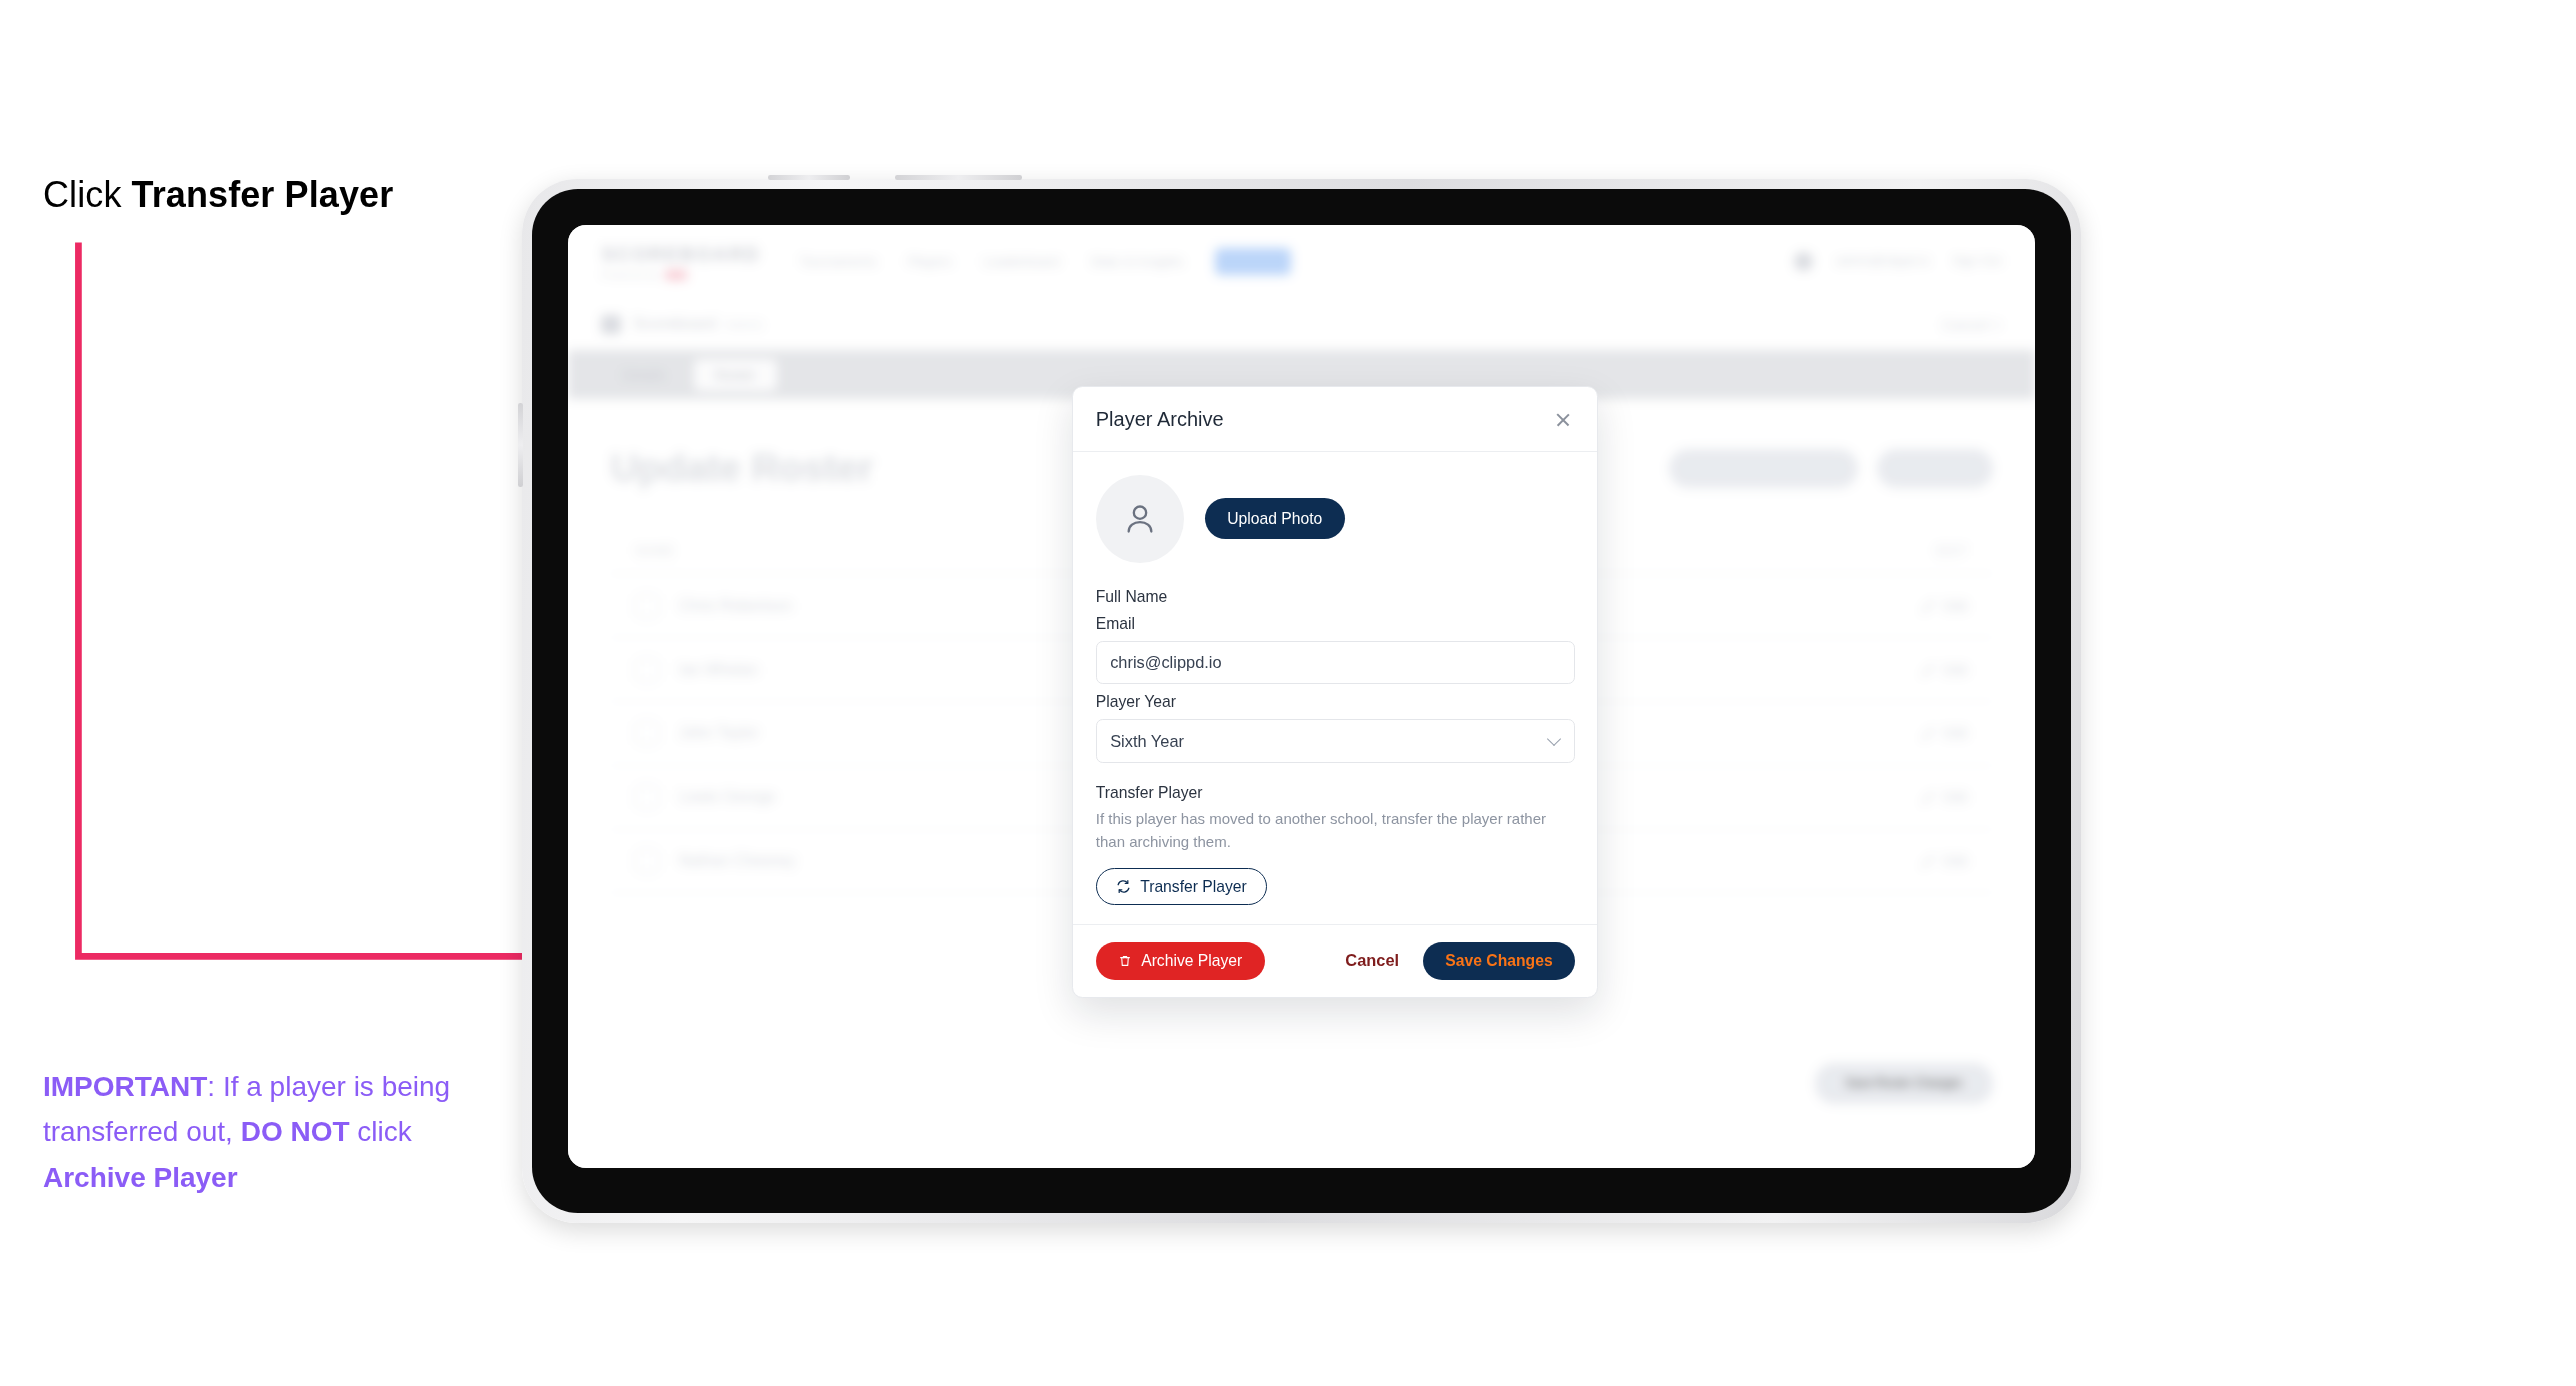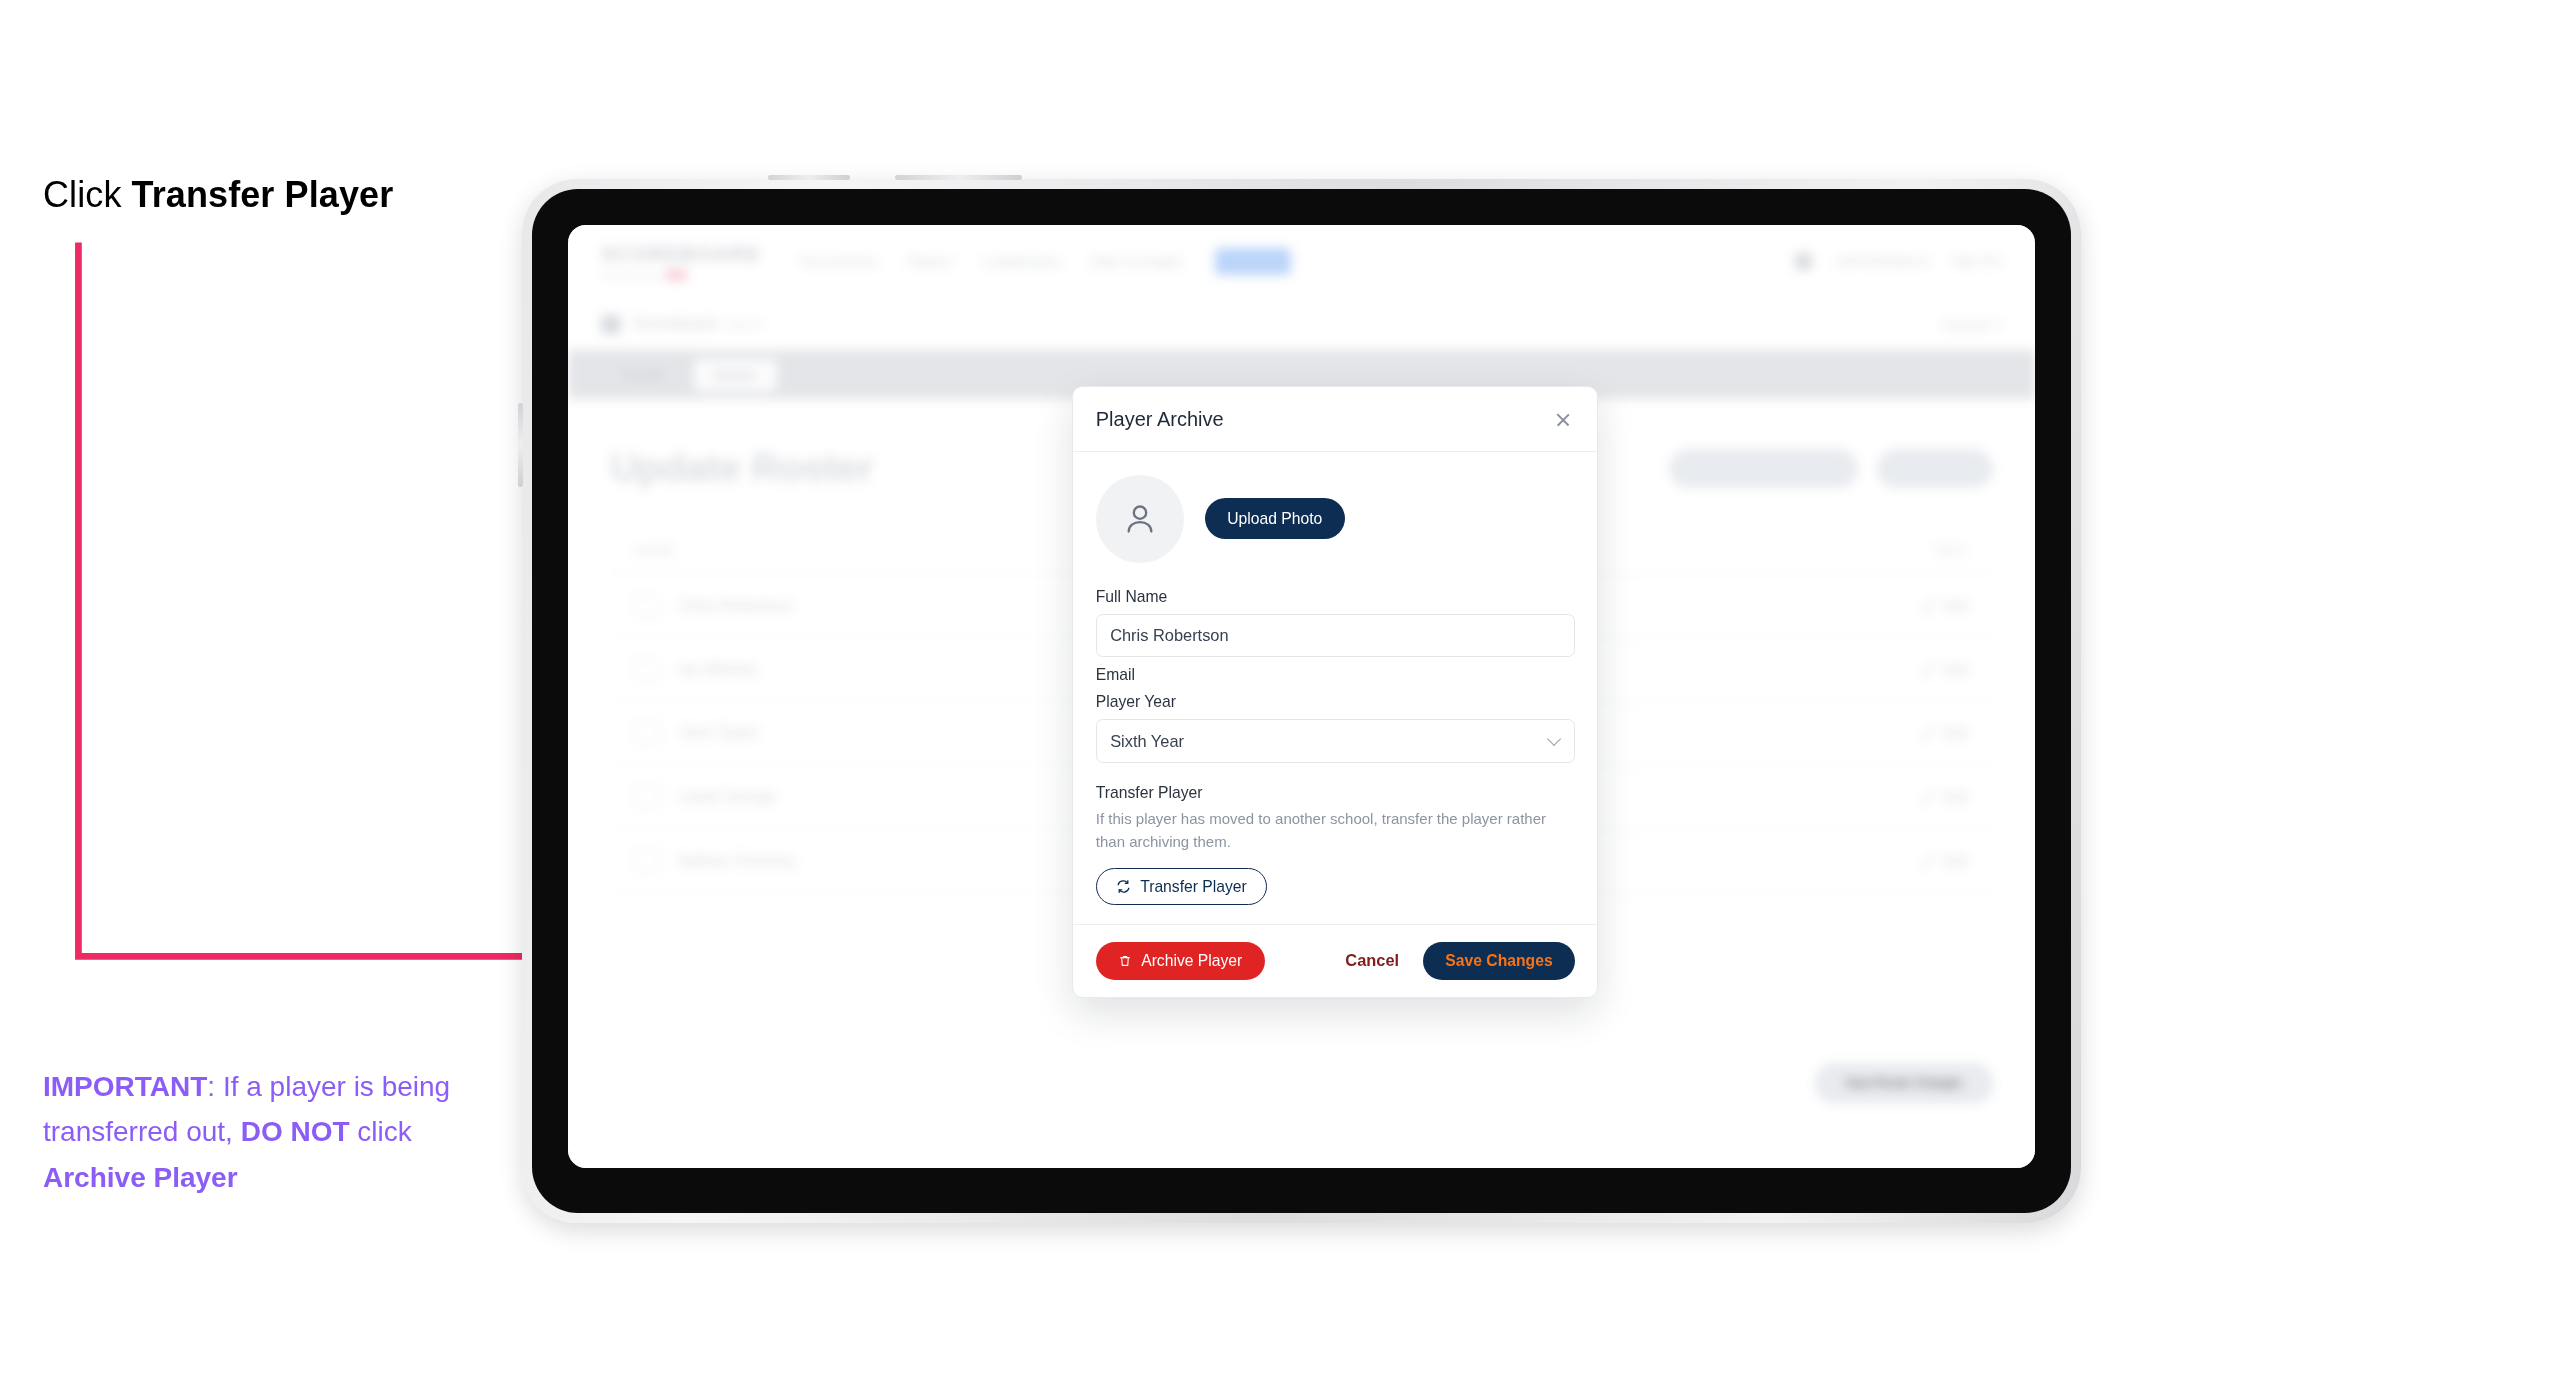--- a/index.html
+++ b/index.html
@@ -322,26 +322,26 @@
                 <svg width="40" height="40" viewBox="0 0 24 24" fill="none">
                   <circle cx="12" cy="8.2" r="3.7" stroke="#6b7280" stroke-width="1.4"></circle>
                   <path d="M5.2 19.5c0-3.5 3.1-5.6 6.8-5.6s6.8 2.1 6.8 5.6" stroke="#6b7280" stroke-width="1.4" stroke-linecap="round"></path>
                 </svg>
               </div>
               <button class="upload-btn">Upload Photo</button>
             </div>
 
             <div class="field">
               <label class="field-label">Full Name</label>
-              <input class="field-input" value="Chris Robertson" style="">
             </div>
 
 
             <div class="field">
               <label class="field-label">Email</label>
+              <input class="field-input" value="chris@clippd.io" style="">
             </div>
 
             <div class="field">
               <label class="field-label">Player Year</label>
               <div class="select-wrap">
                 <input class="field-input" readonly="" value="Sixth Year" style="">
               </div>
             </div>
 
             <div class="transfer-sec">

